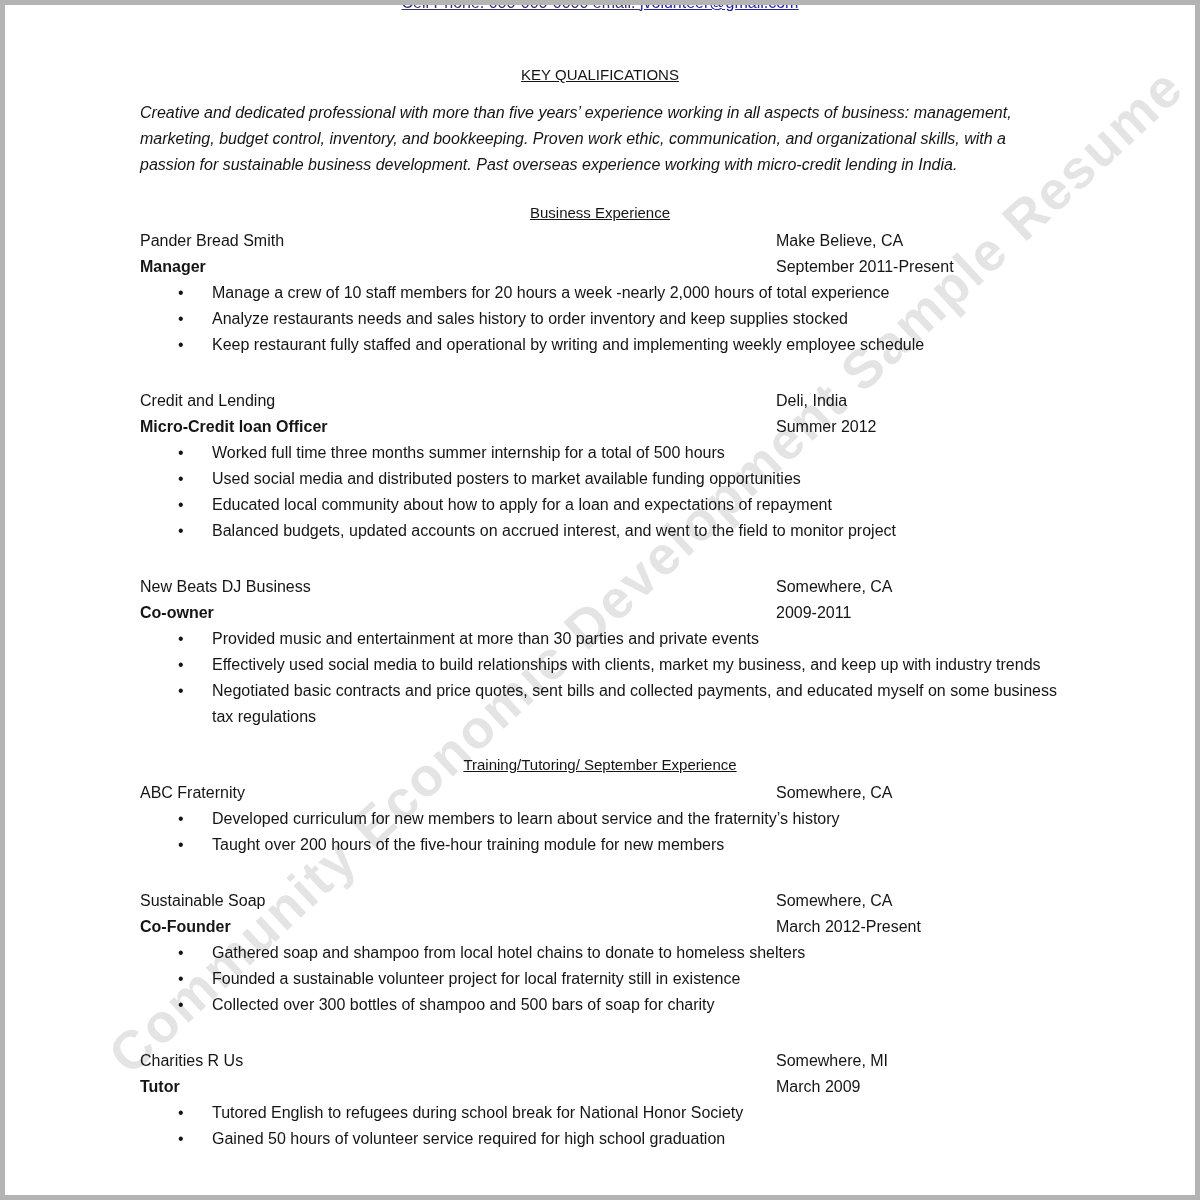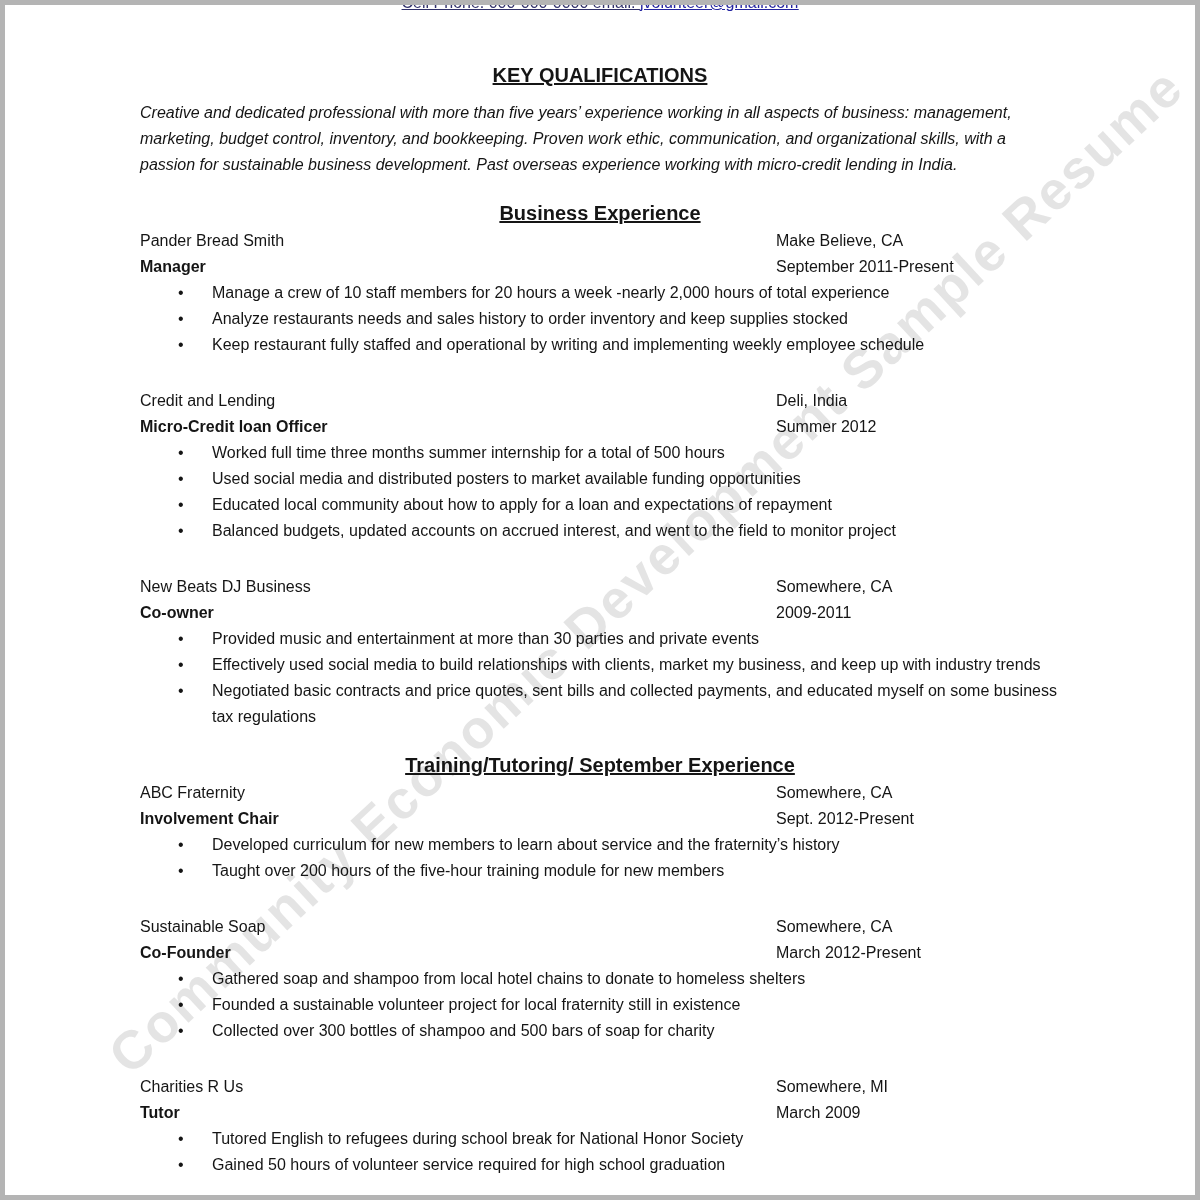--- a/index.html
+++ b/index.html
@@ -53,22 +53,22 @@
     color: #30306a;
     white-space: nowrap;
   }
   .contact-line a {
     color: #2323a0;
     text-decoration: underline;
   }
   .section-heading {
     margin: 22px 0 0 0;
     text-align: center;
-    font-size: 20px;
-    font-weight: bold;
+    font-size: 15px;
+    font-weight: normal;
     text-decoration: underline;
   }
   .heading-top {
     margin-top: 46px;
   }
   .summary {
     margin: 12px 0 0 0;
     font-style: italic;
   }
   .job {
@@ -172,24 +172,20 @@
     </ul>
   </section>
 
   <div class="section-heading">Training/Tutoring/ September Experience</div>
 
   <section class="job first">
     <div class="job-row">
       <span class="left">ABC Fraternity</span>
       <span class="right">Somewhere, CA</span>
     </div>
-    <div class="job-row">
-      <span class="left job-title-text">Involvement Chair</span>
-      <span class="right">Sept. 2012-Present</span>
-    </div>
     <ul class="bullets">
       <li>Developed curriculum for new members to learn about service and the fraternity’s history</li>
       <li>Taught over 200 hours of the five-hour training module for new members</li>
     </ul>
   </section>
 
   <section class="job">
     <div class="job-row">
       <span class="left">Sustainable Soap</span>
       <span class="right">Somewhere, CA</span>

